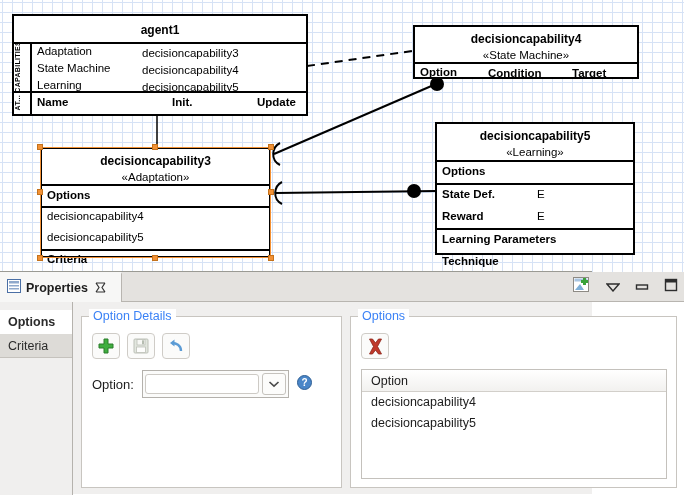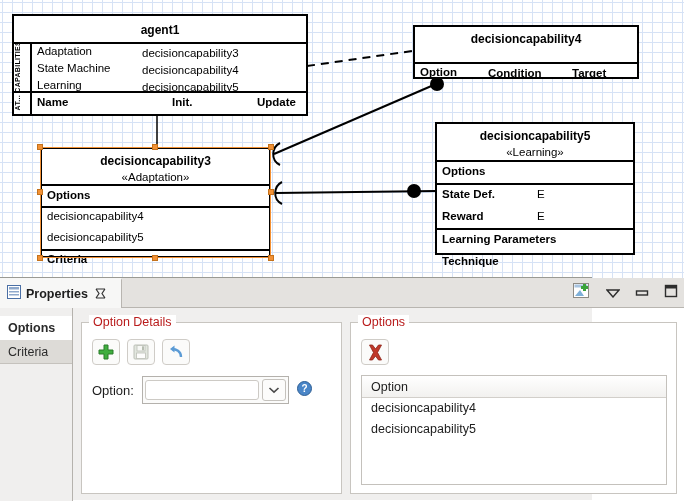--- a/index.html
+++ b/index.html
@@ -92,21 +92,21 @@
   .selframe {
     position: absolute;
     border: 1px solid #F29135;
     box-sizing: border-box;
     z-index: 5;
     pointer-events: none;
   }
 
   
   #props {
-    position: absolute; left: 0; top: 277px;
+    position: absolute; left: 0; top: 271px;
     width: 592px; height: 223px;
     background: #f0efee;
     border-top: 1px solid #9a9a94;
     box-sizing: border-box;
   }
   #tabbar {
     position: absolute; left: 0; top: 0;
     width: 684px; height: 30px;
     background: #e4e2df;
     border-bottom: 1px solid #b8b5b0;
@@ -159,21 +159,21 @@
     background: #ffffff;
     border: 1px solid #c8c5c0;
     box-sizing: border-box;
   }
   .group > .glabel {
     position: absolute;
     top: -8px; left: 7px;
     background: #ffffff;
     padding: 0 4px;
     font-size: 12.5px;
-    color: #b91c1c;
+    color: #3b82f6;
   }
 
   .tbtn {
     width: 28px; height: 26px;
     border: 1px solid #cfccc7;
     border-radius: 4px;
     background: #fbfbfa;
     box-sizing: border-box;
     display: flex; align-items: center; justify-content: center;
   }
@@ -284,20 +284,21 @@
       </div>
       <div class="row b" style="position:absolute; left:18px; top:75px; width:276px; padding-top:4px;">
         <span>Name</span>
         <span class="cell2" style="left:140px; top:4px;">Init.</span>
         <span class="cell3" style="left:225px; top:4px;">Update</span>
       </div>
     </div>
 
     <div class="umlbox" style="left:413px; top:25px; width:226px; height:54px;">
       <div class="hdr" style="padding-top:5px;">decisioncapability4</div>
+      <div class="stereo">«State Machine»</div>
       <div class="sep" style="position:absolute; left:0; top:35px; width:100%;"></div>
       <div class="row b" style="position:absolute; left:0; top:35px; width:100%; padding-top:3px;">
         <span>Option</span>
         <span class="cell2" style="left:73px; top:4px;">Condition</span>
         <span class="cell3" style="left:157px; top:4px;">Target</span>
       </div>
     </div>
 
     <div class="umlbox" style="left:435px; top:122px; width:200px; height:133px;">
       <div class="hdr" style="padding-top:5px;">decisioncapability5</div>

